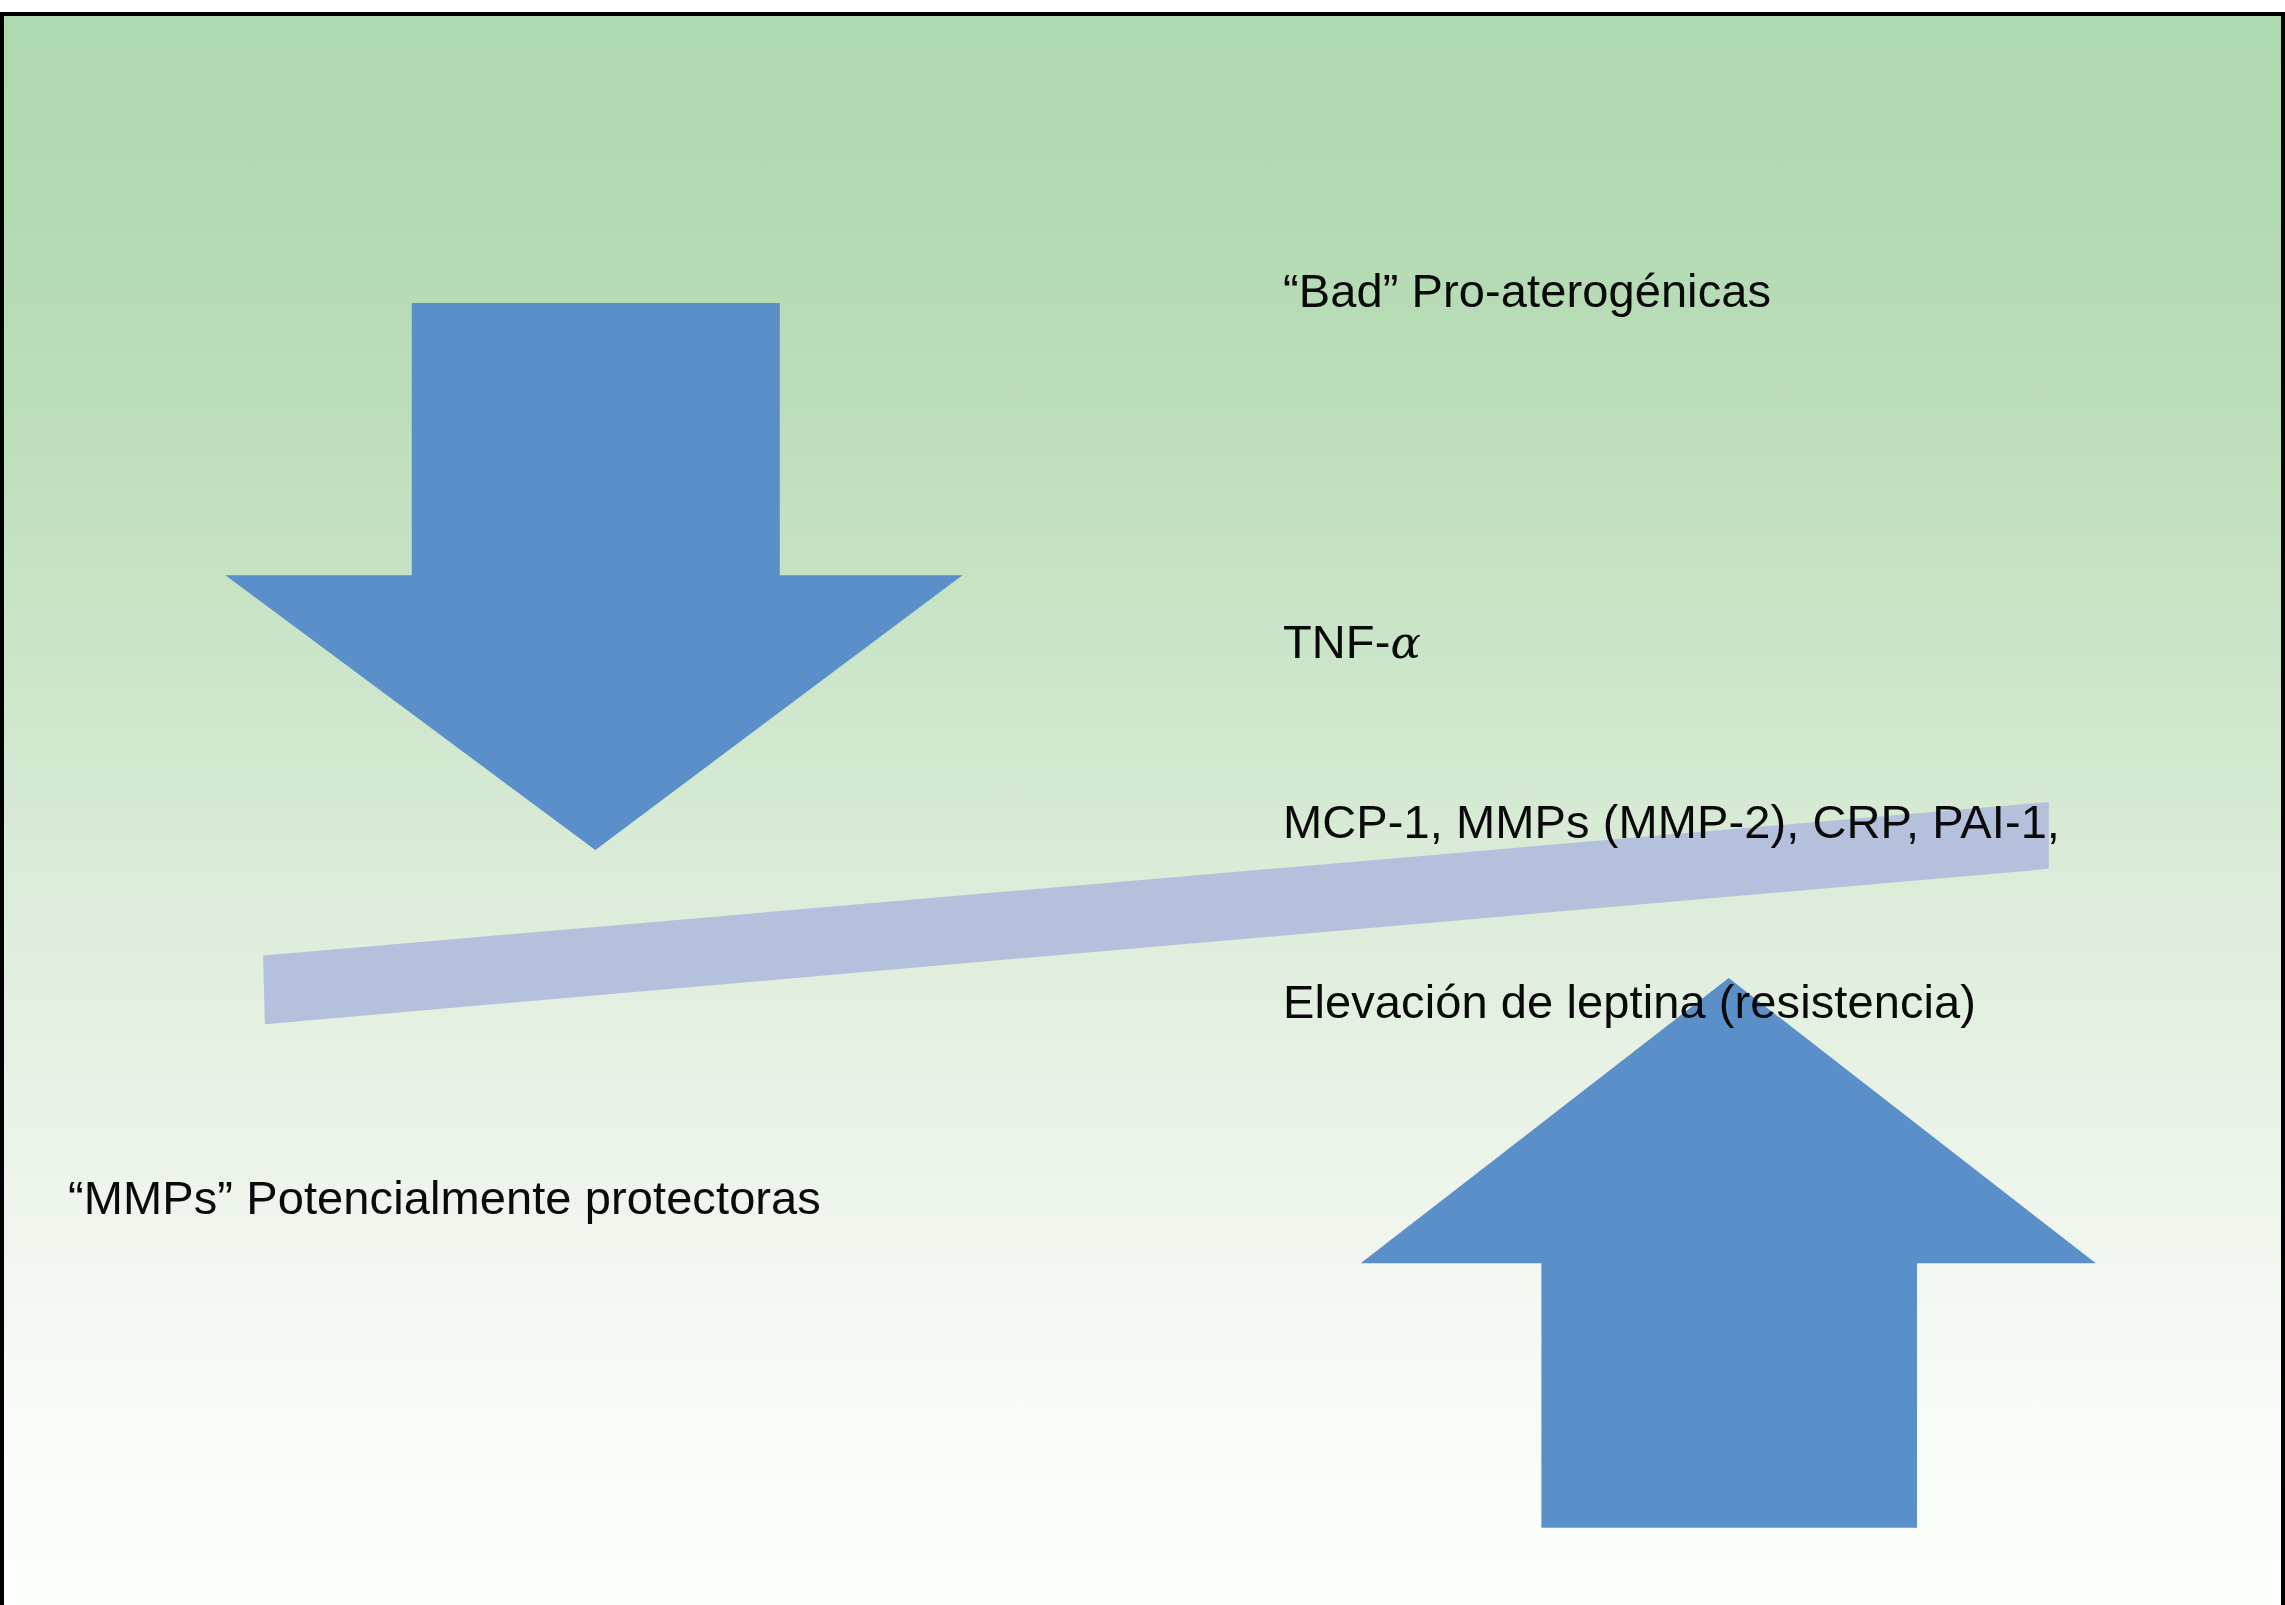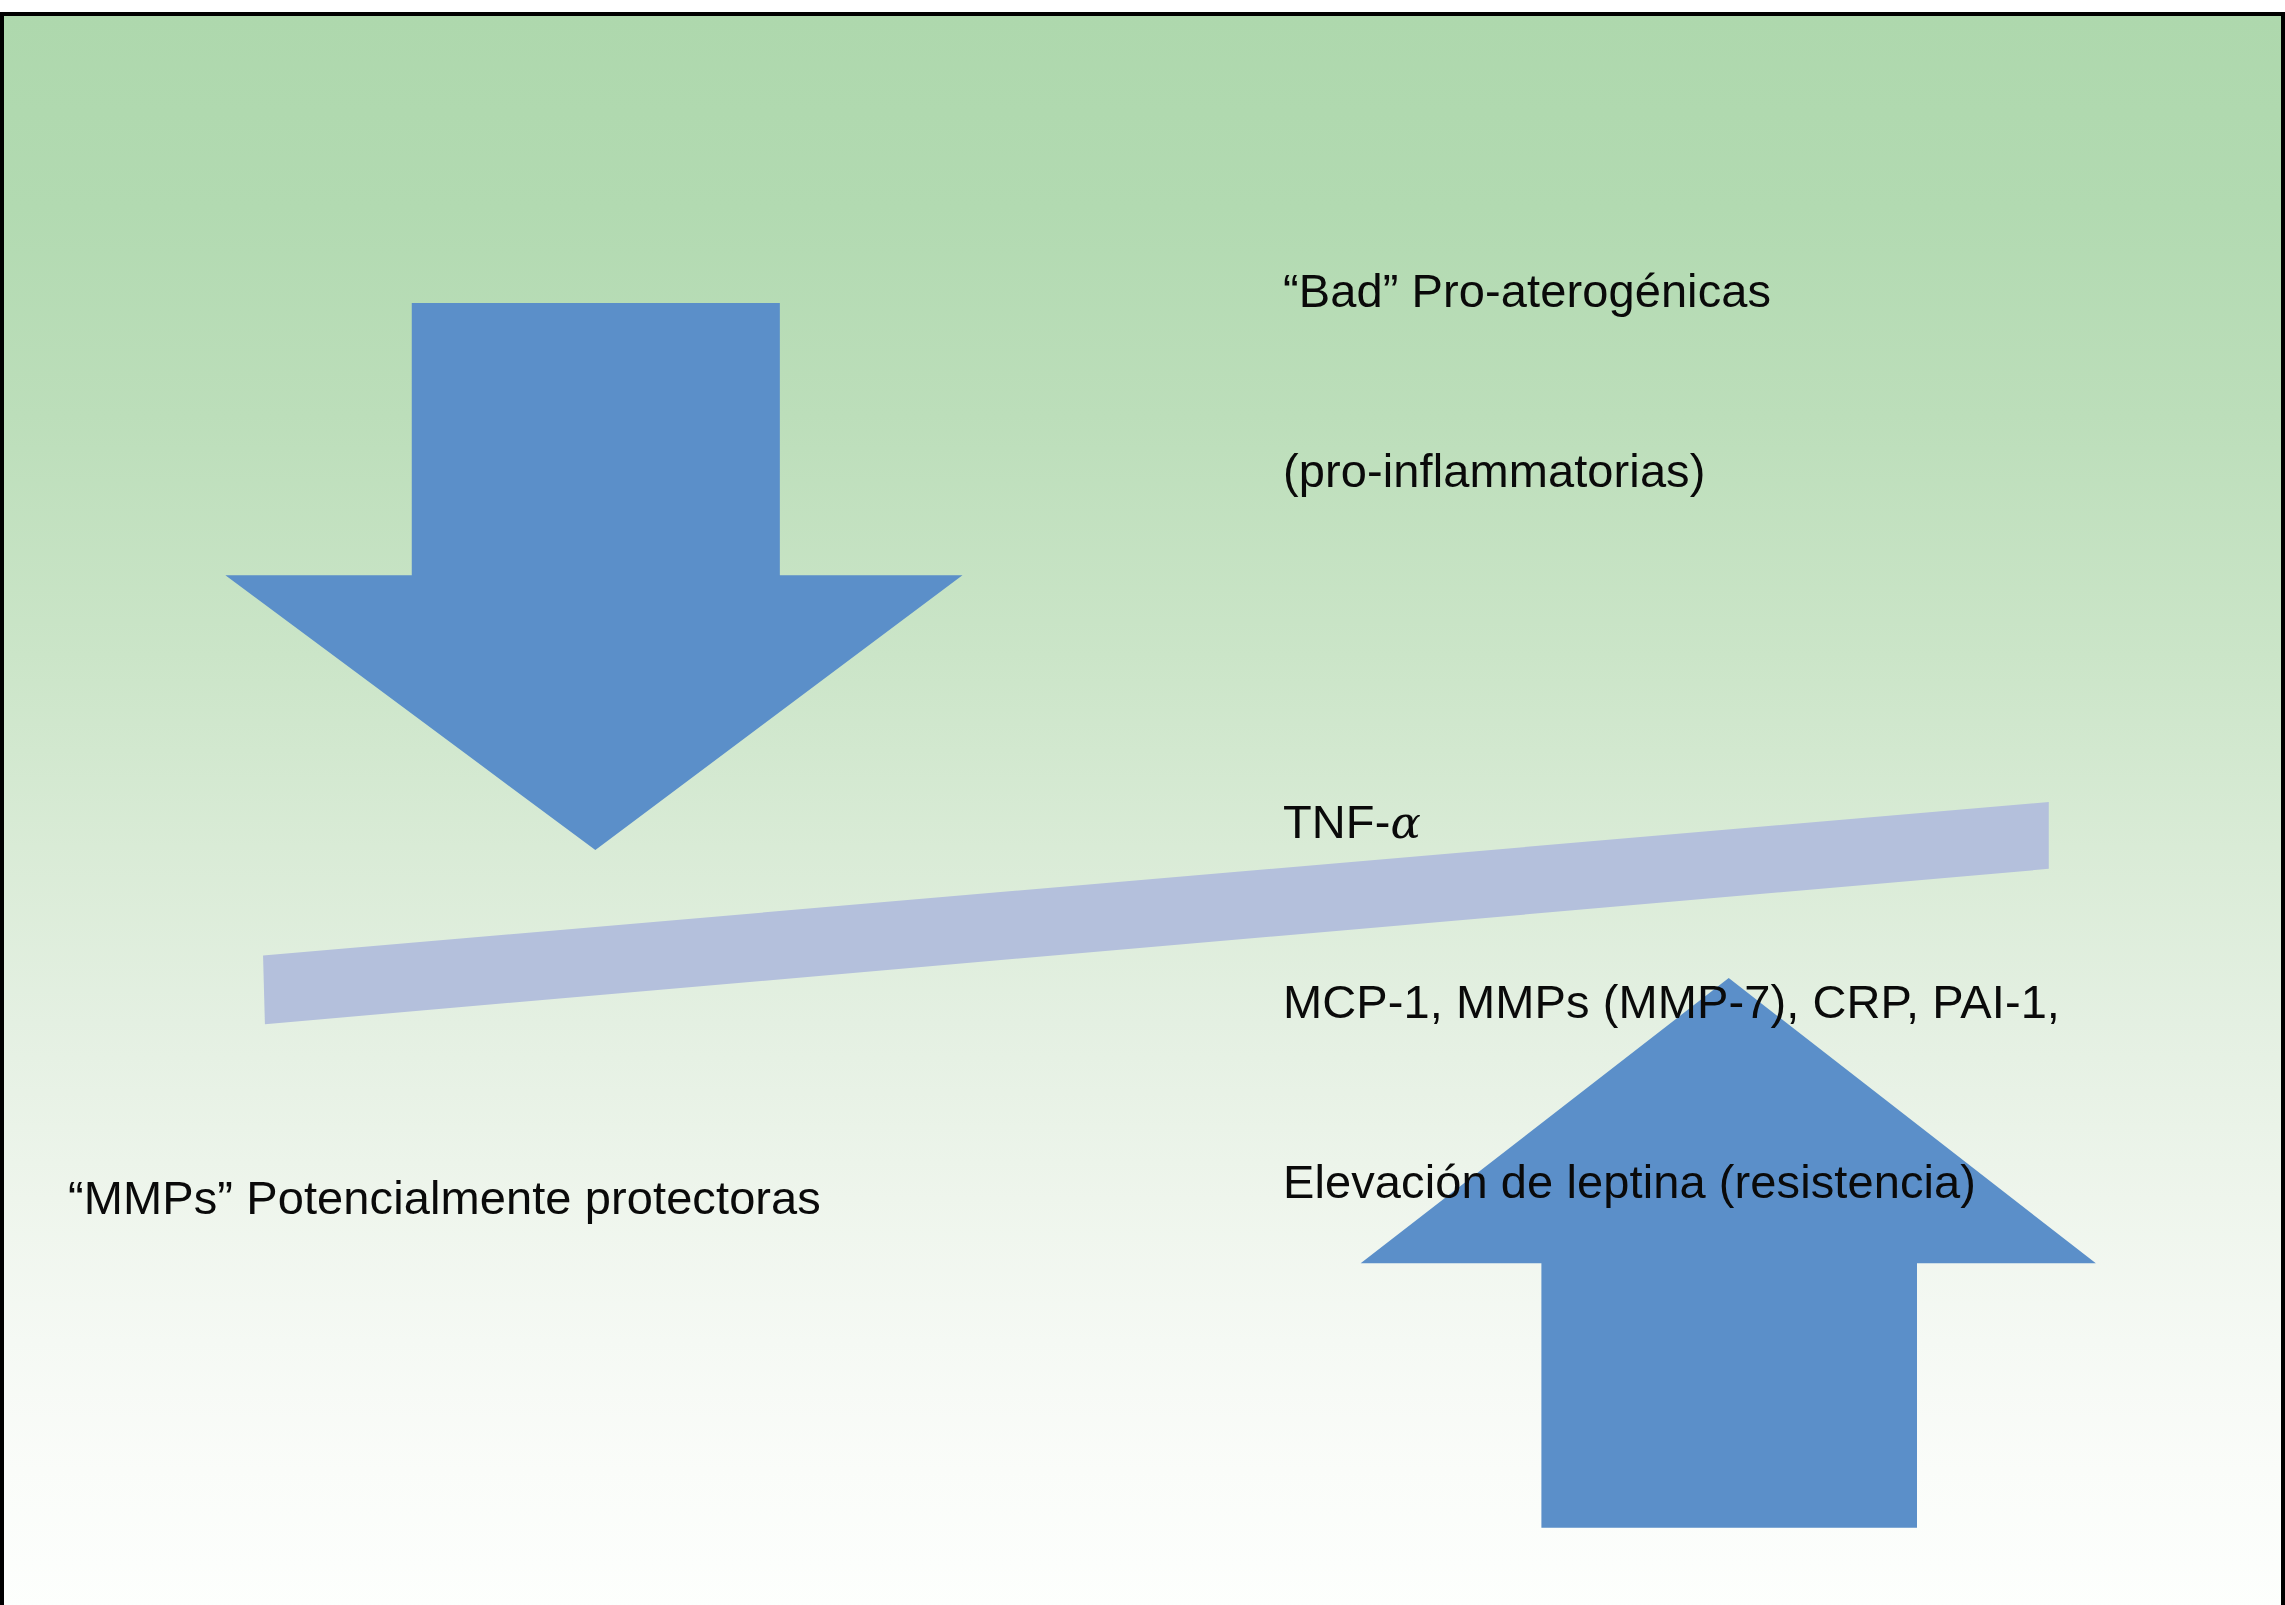--- a/index.html
+++ b/index.html
@@ -87,24 +87,23 @@
 
     <polygon points="433,305 824,305 824,594 1018,594 628,886 235,594 433,594" fill="#5b8fc9"></polygon>
 
     <polygon points="275,998 2172,835 2172,906 277,1071" fill="#b4c0dc"></polygon>
 
     <polygon points="1832,1022 2222,1325 2032,1325 2032,1606 1633,1606 1633,1325 1441,1325" fill="#5b8fc9"></polygon>
   </svg>
 
   <div id="bad-block" class="text-block">
     <span class="line">“Bad” Pro-aterogénicas</span>
-    <span class="line">(pro-inflammatorias)</span>
     <span class="spacer-line"></span>
     <span class="line"><span>TNF-</span><span class="greek">α</span></span>
-    <span class="line">MCP-1, MMPs (MMP-7), CRP, PAI-1,</span>
+    <span class="line">MCP-1, MMPs (MMP-2), CRP, PAI-1,</span>
     <span class="line">Elevación de leptina (resistencia)</span>
     
     
   </div>
 
   <div id="good-block" class="text-block">
     <span class="line">“MMPs” Potencialmente protectoras</span>
     <span class="spacer-line"></span>
     
     

